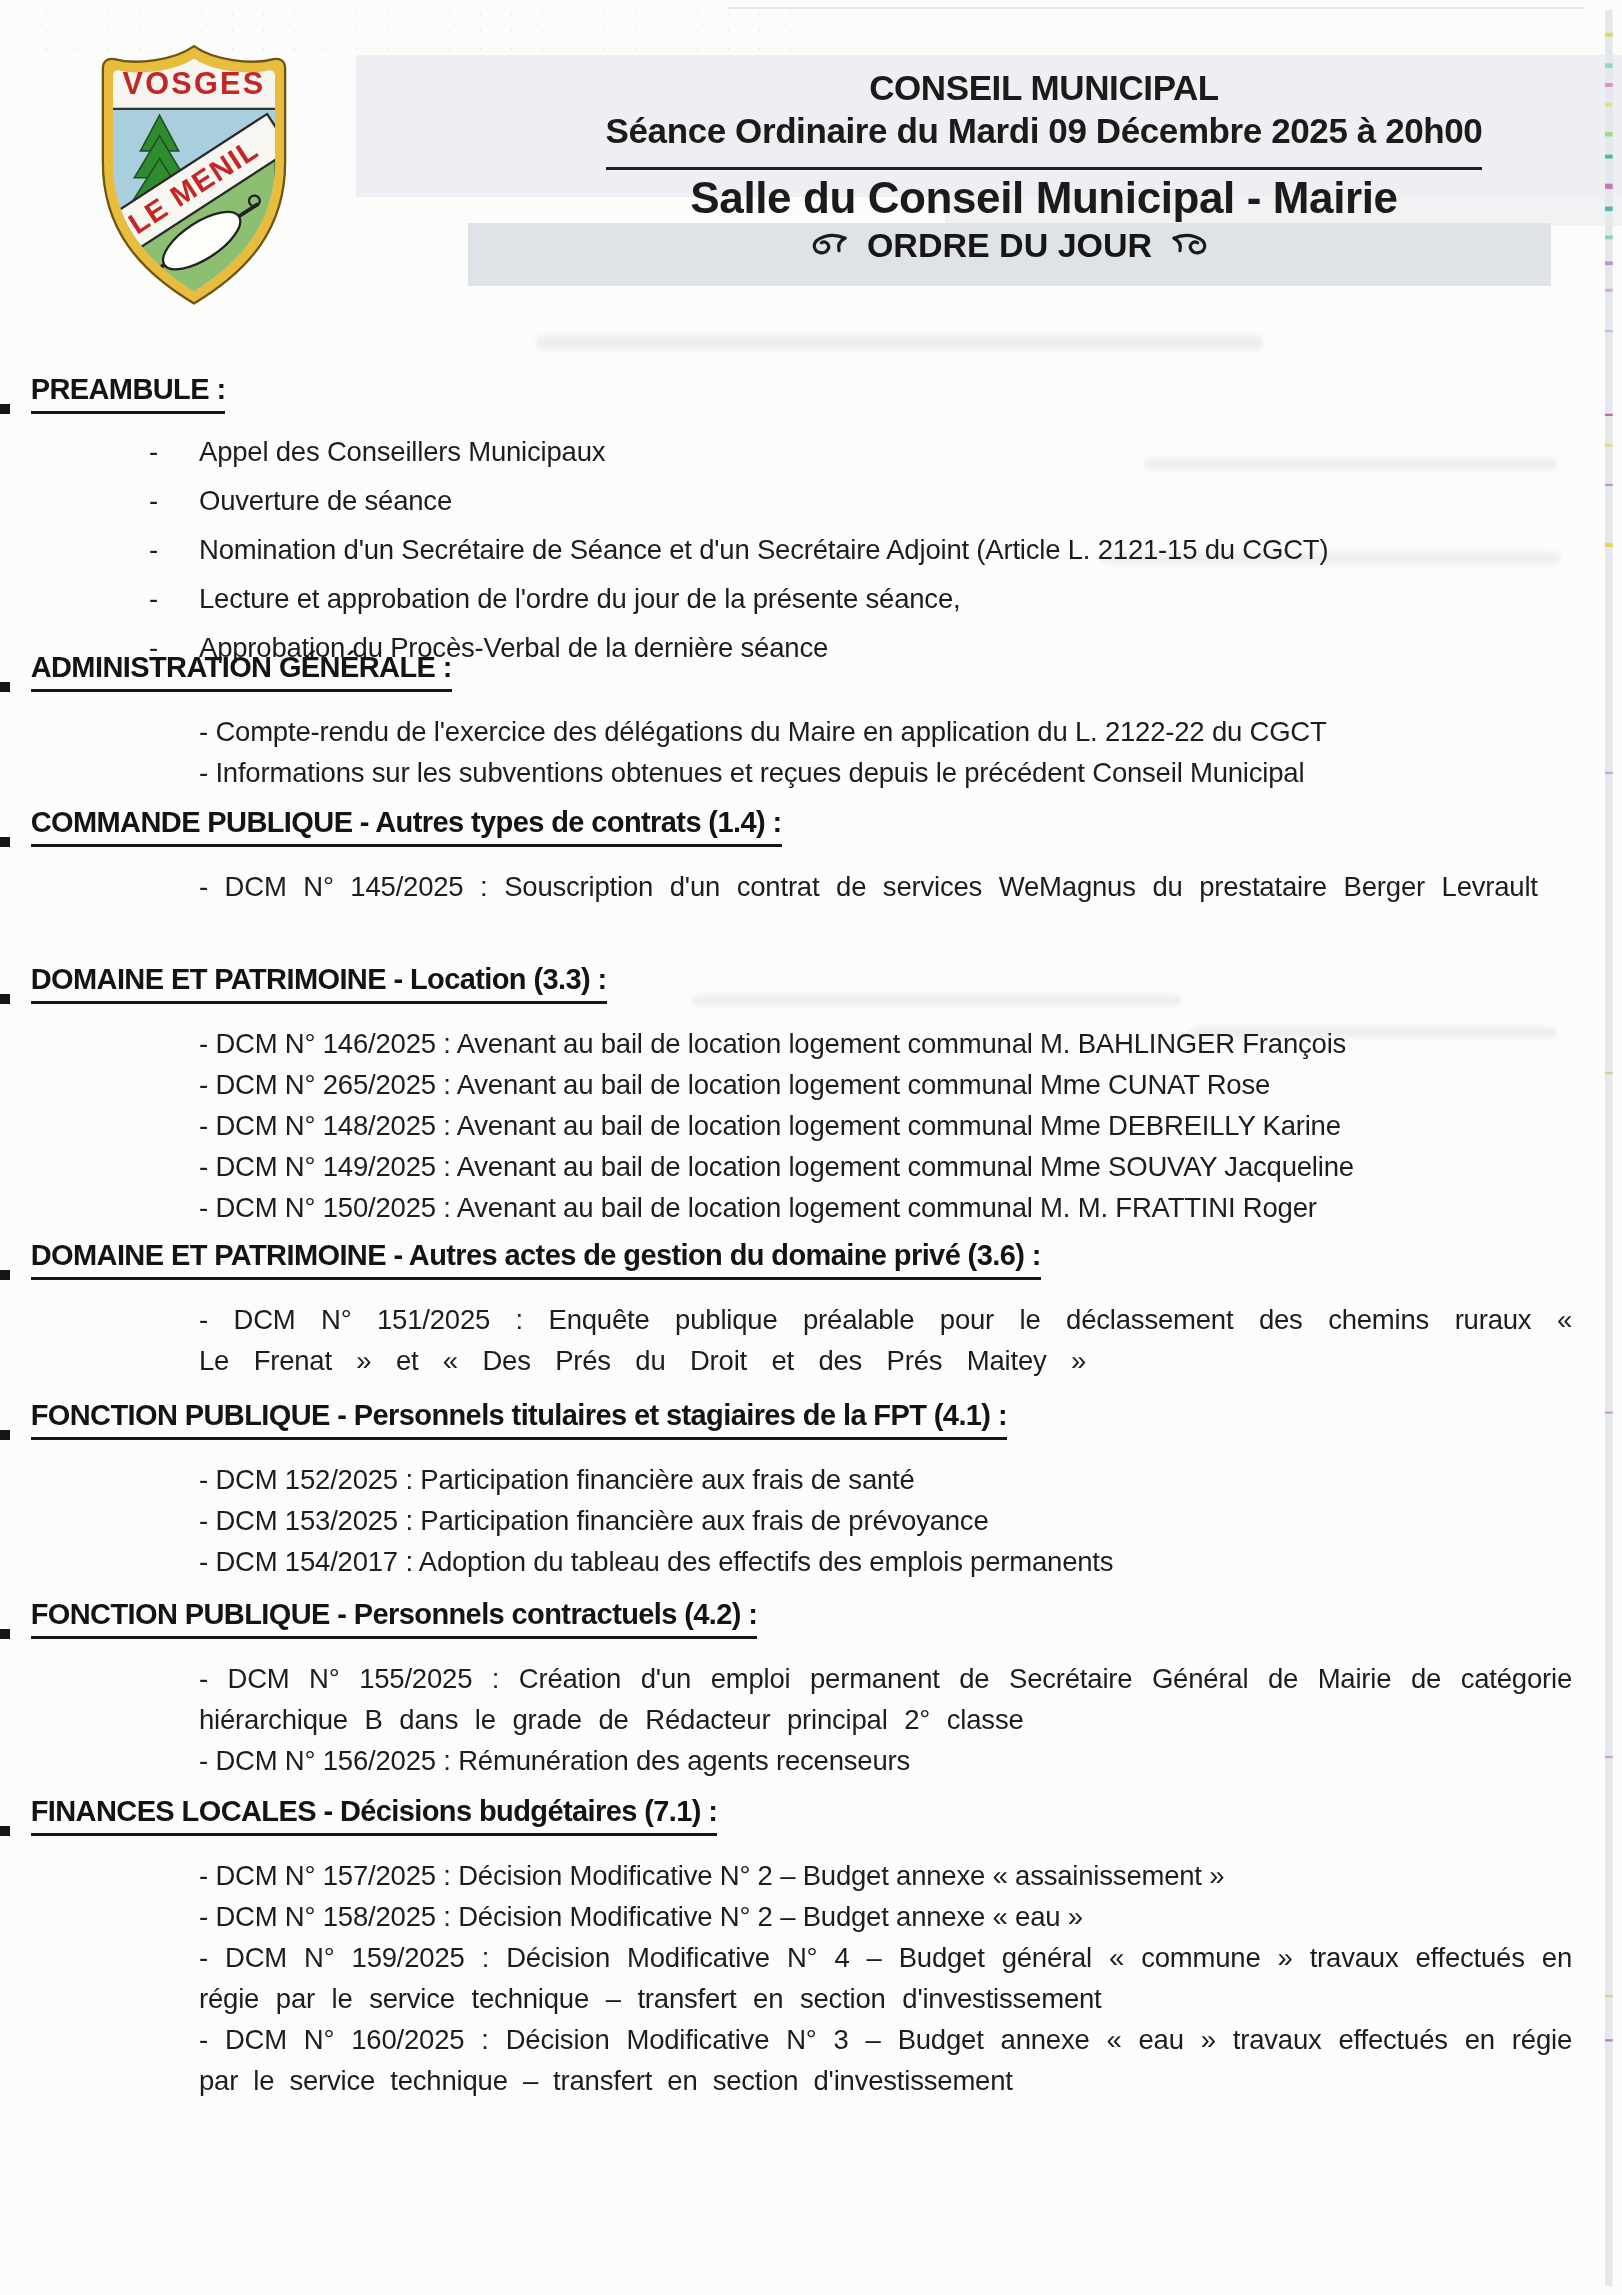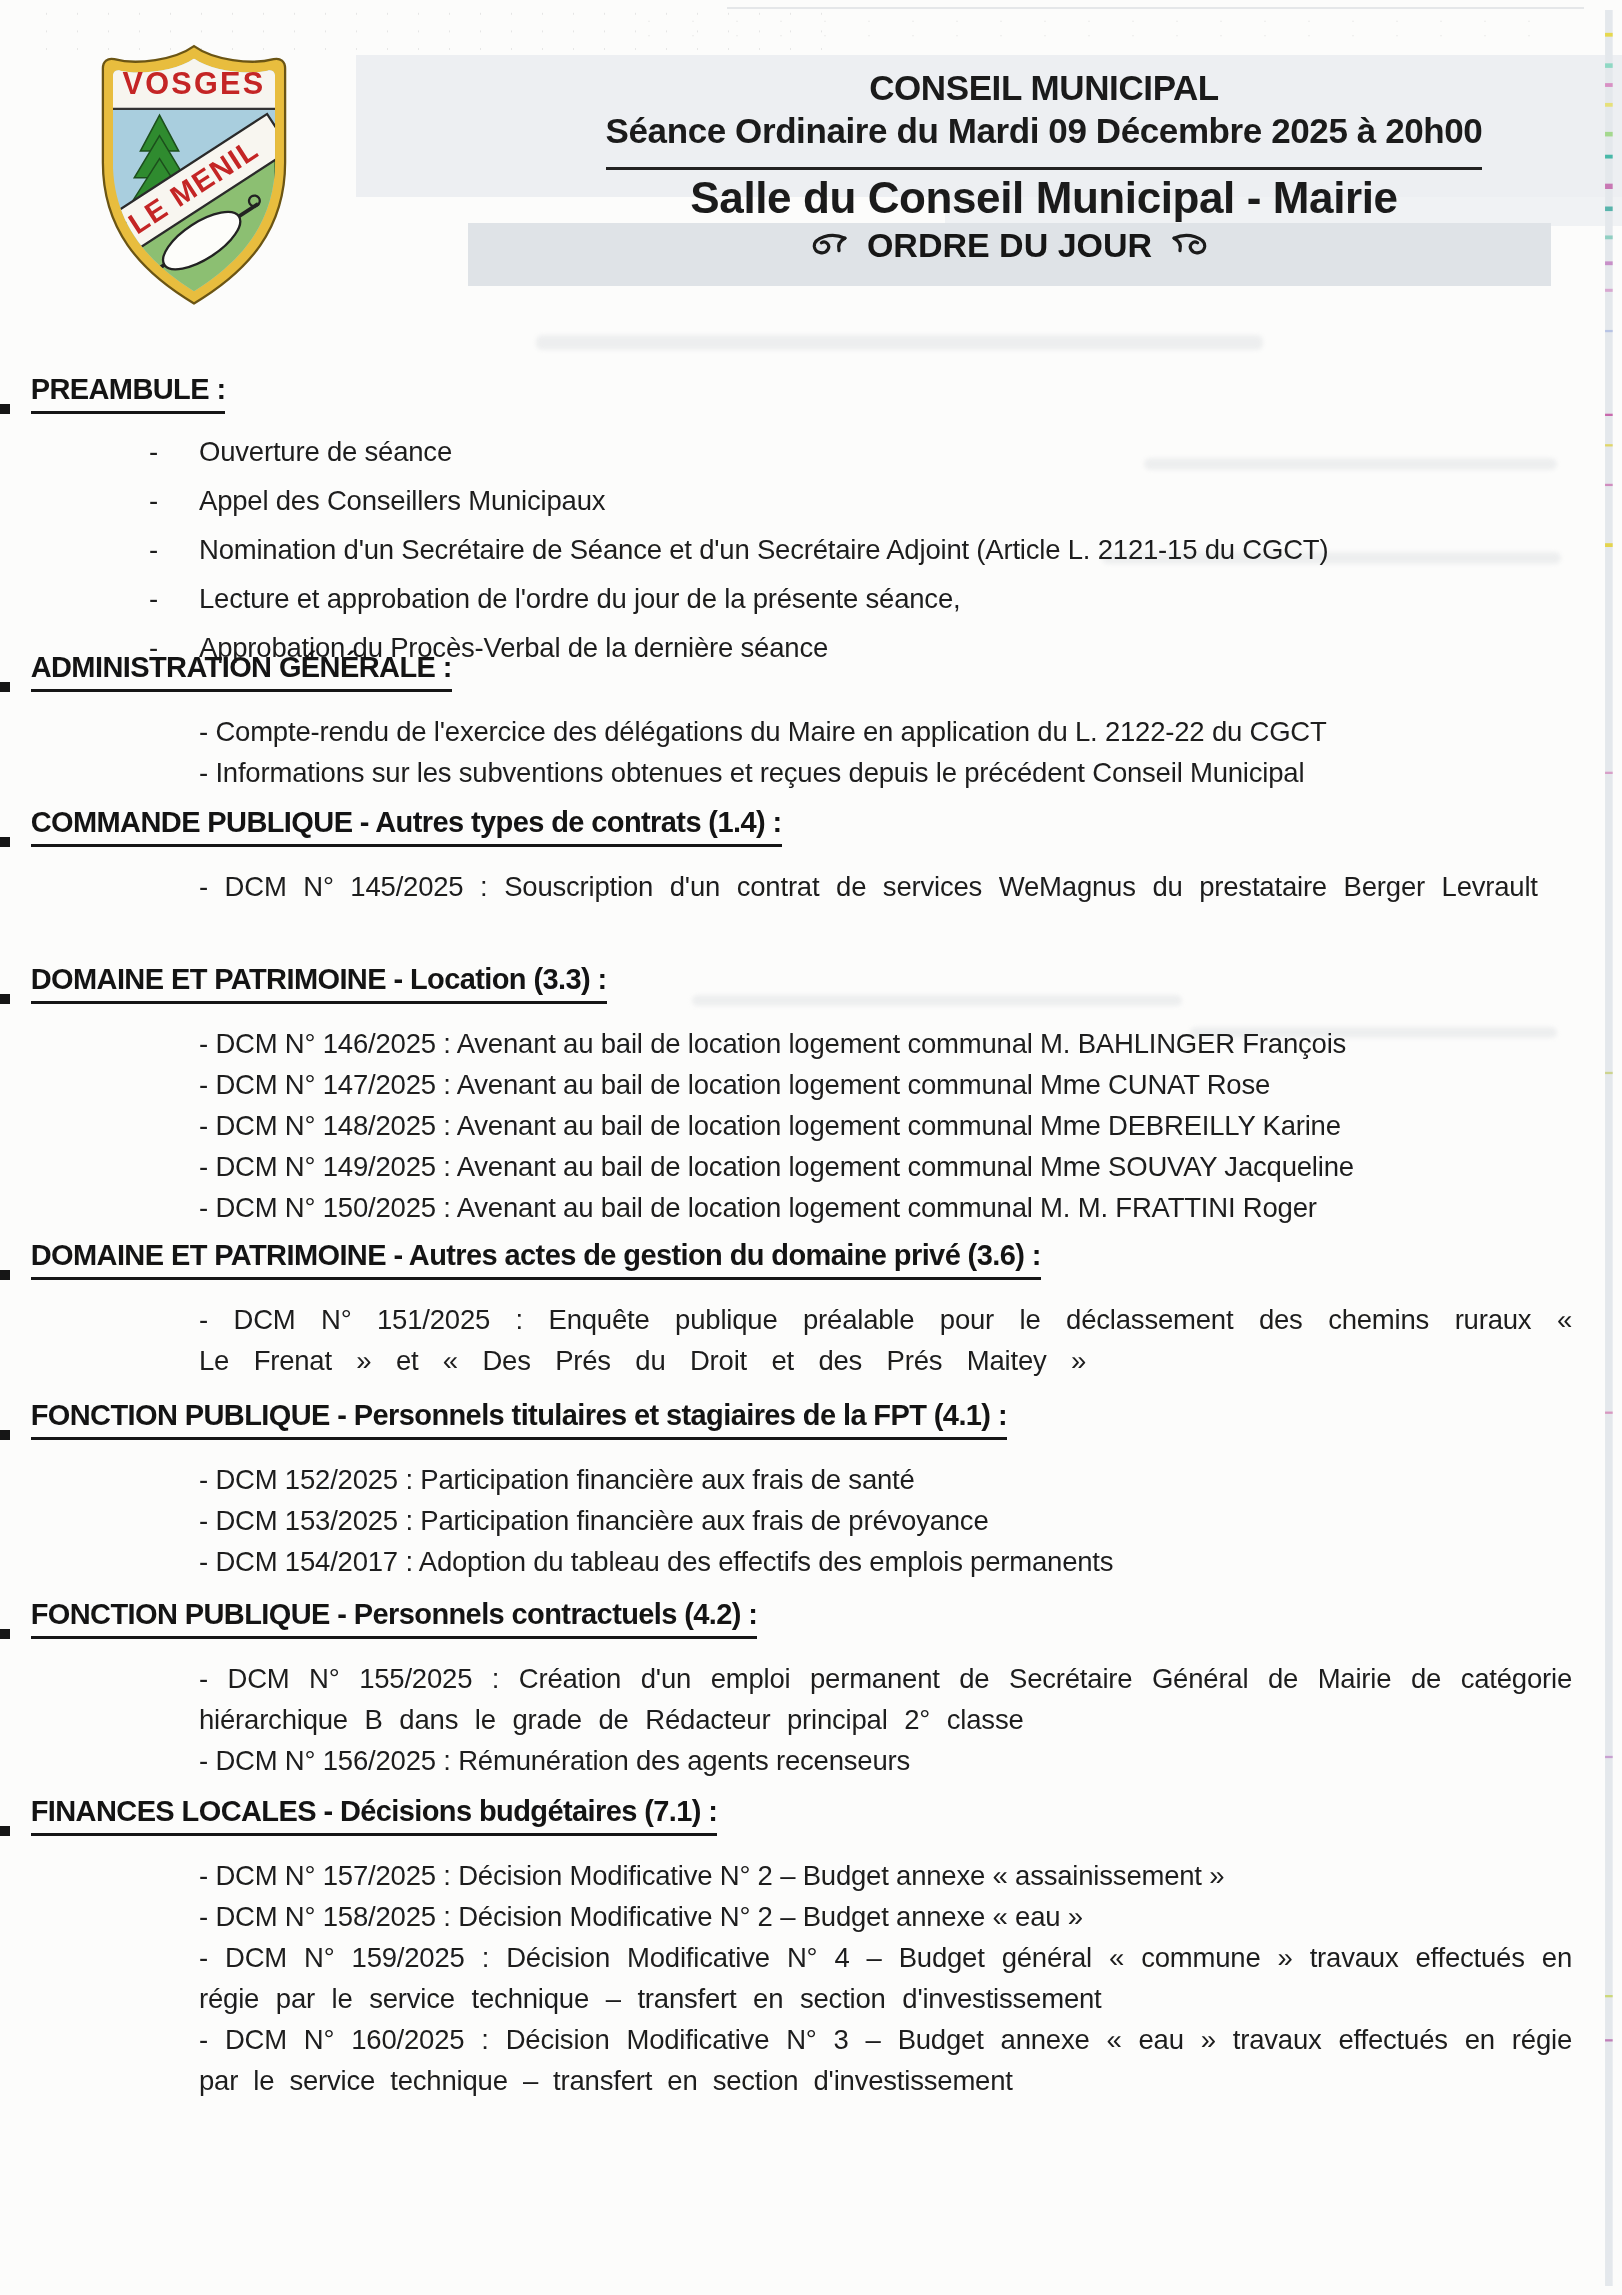--- a/index.html
+++ b/index.html
@@ -151,22 +151,22 @@
     <path d="M56 8 C48 12 45 19 47 27" fill="none" stroke="#1b1b1b" stroke-width="5" stroke-linecap="round"></path>
   </svg>
 </div>
 
 <div class="section" style="top:373px">
   <div class="sec-head">
     <span class="sq"></span>
     <span class="sec-title">PREAMBULE :</span>
   </div>
   <div class="pre-items">
+    <div class="pre-item"><span class="pre-dash">-</span><span>Appel des Conseillers Municipaux</span></div>
     <div class="pre-item"><span class="pre-dash">-</span><span>Ouverture de séance</span></div>
-    <div class="pre-item"><span class="pre-dash">-</span><span>Appel des Conseillers Municipaux</span></div>
     <div class="pre-item"><span class="pre-dash">-</span><span>Nomination d'un Secrétaire de Séance et d'un Secrétaire Adjoint (Article L. 2121-15 du CGCT)</span></div>
     <div class="pre-item"><span class="pre-dash">-</span><span>Lecture et approbation de l'ordre du jour de la présente séance,</span></div>
     <div class="pre-item"><span class="pre-dash">-</span><span>Approbation du Procès-Verbal de la dernière séance</span></div>
   </div>
 </div>
 
 <div class="section" style="top:651px">
   <div class="sec-head">
     <span class="sq"></span>
     <span class="sec-title">ADMINISTRATION GÉNÉRALE :</span>
@@ -187,21 +187,21 @@
   </div>
 </div>
 
 <div class="section" style="top:963px">
   <div class="sec-head">
     <span class="sq"></span>
     <span class="sec-title">DOMAINE ET PATRIMOINE - Location (3.3) :</span>
   </div>
   <div class="items">
     <p class="item">- DCM N° 146/2025 : Avenant au bail de location logement communal M. BAHLINGER François</p>
-    <p class="item">- DCM N° 147/2025 : Avenant au bail de location logement communal Mme CUNAT Rose</p>
+    <p class="item">- DCM N° 265/2025 : Avenant au bail de location logement communal Mme CUNAT Rose</p>
     <p class="item">- DCM N° 148/2025 : Avenant au bail de location logement communal Mme DEBREILLY Karine</p>
     <p class="item">- DCM N° 149/2025 : Avenant au bail de location logement communal Mme SOUVAY Jacqueline</p>
     <p class="item">- DCM N° 150/2025 : Avenant au bail de location logement communal M. M. FRATTINI Roger</p>
   </div>
 </div>
 
 <div class="section" style="top:1239px">
   <div class="sec-head">
     <span class="sq"></span>
     <span class="sec-title">DOMAINE ET PATRIMOINE - Autres actes de gestion du domaine privé (3.6) :</span>

